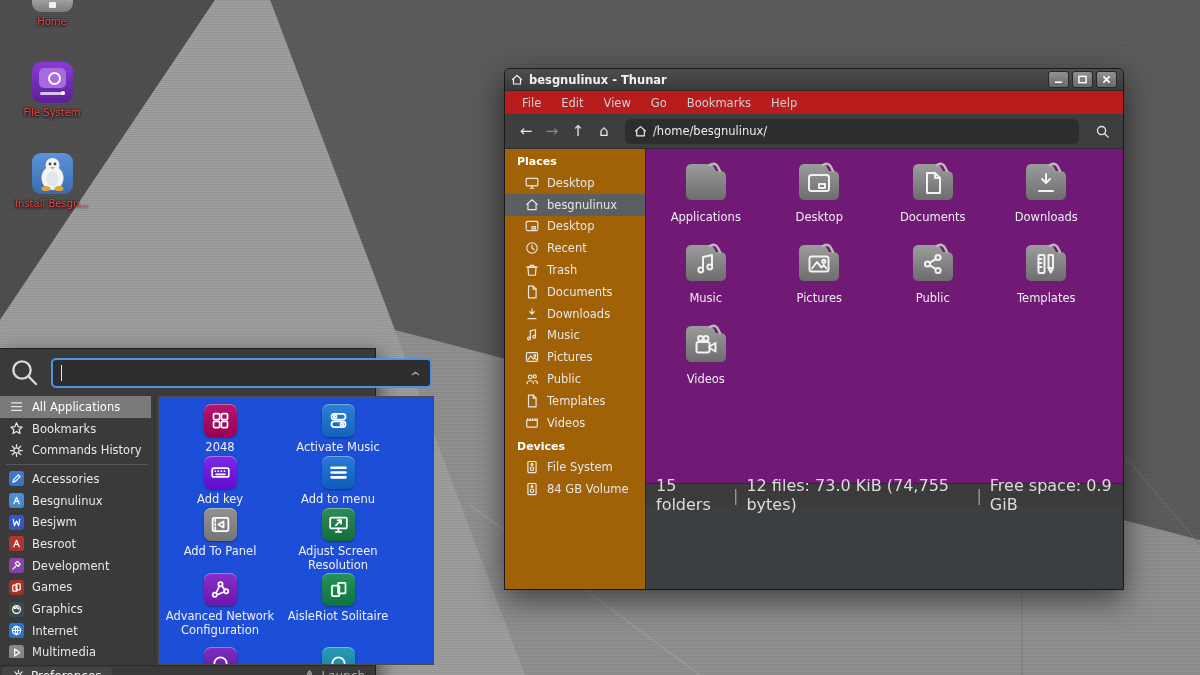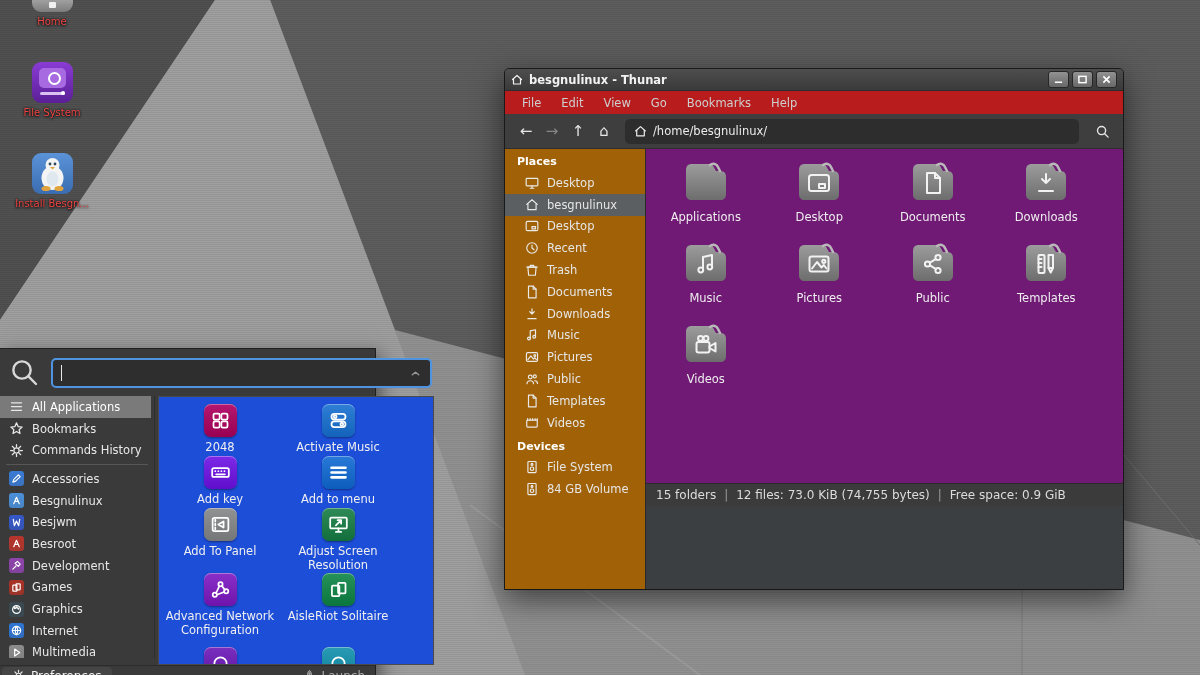--- a/index.html
+++ b/index.html
@@ -42,21 +42,21 @@
   .side-header{font-size:11px;font-weight:bold;color:#ffffff;padding:6px 0 4px 12px;}
   .place-row{height:21.8px;display:flex;align-items:center;padding-left:20px;gap:8px;
              font-size:11.5px;color:#e6e6e6;white-space:nowrap;}
   .place-row.selected{background:#5b5f61;}
   #files{left:141px;top:80px;right:0;height:334px;background:#701a75;overflow:hidden;}
   #file-grid{display:grid;grid-template-columns:repeat(4,113.5px;);grid-template-columns:repeat(4,113.5px);
              grid-auto-rows:81px;padding:8px 0 0 3px;}
   .fcell{width:113.5px;text-align:center;}
   .fcell .flabel{font-size:11.5px;color:#eeeeee;margin-top:3px;}
   #statusbar{left:141px;right:0;top:414px;height:23px;background:#3b3b3b;border-top:1px solid #2a2a2a;
-             display:flex;align-items:center;padding-left:10px;gap:8px;font-size:12px;color:#dcdcdc;box-sizing:border-box;}
+             display:flex;align-items:center;padding-left:10px;gap:8px;font-size:16px;color:#dcdcdc;box-sizing:border-box;}
   .status-sep{color:#9a9a9a;}
   
   #whisker{left:0;top:348px;width:376px;height:335px;background:#3a3a3a;
            border:1px solid #1f1f1f;border-left:none;box-sizing:border-box;
            box-shadow:4px 6px 18px rgba(0,0,0,.5);}
   #wm-search-row{left:0;top:0;right:0;height:46px;}
   #wm-input{left:51px;top:9px;width:381px;height:30px;background:#2e2e2e;border:2px solid #4f94e0;
             border-radius:5px;box-sizing:border-box;display:flex;align-items:center;padding:0 8px;}
   #wm-caret{width:1px;height:16px;background:#e8e8e8;}
   #wm-cats{left:0;top:47px;width:155px;height:262px;overflow:hidden;border-right:1px solid #2f2f2f;box-sizing:border-box;}

